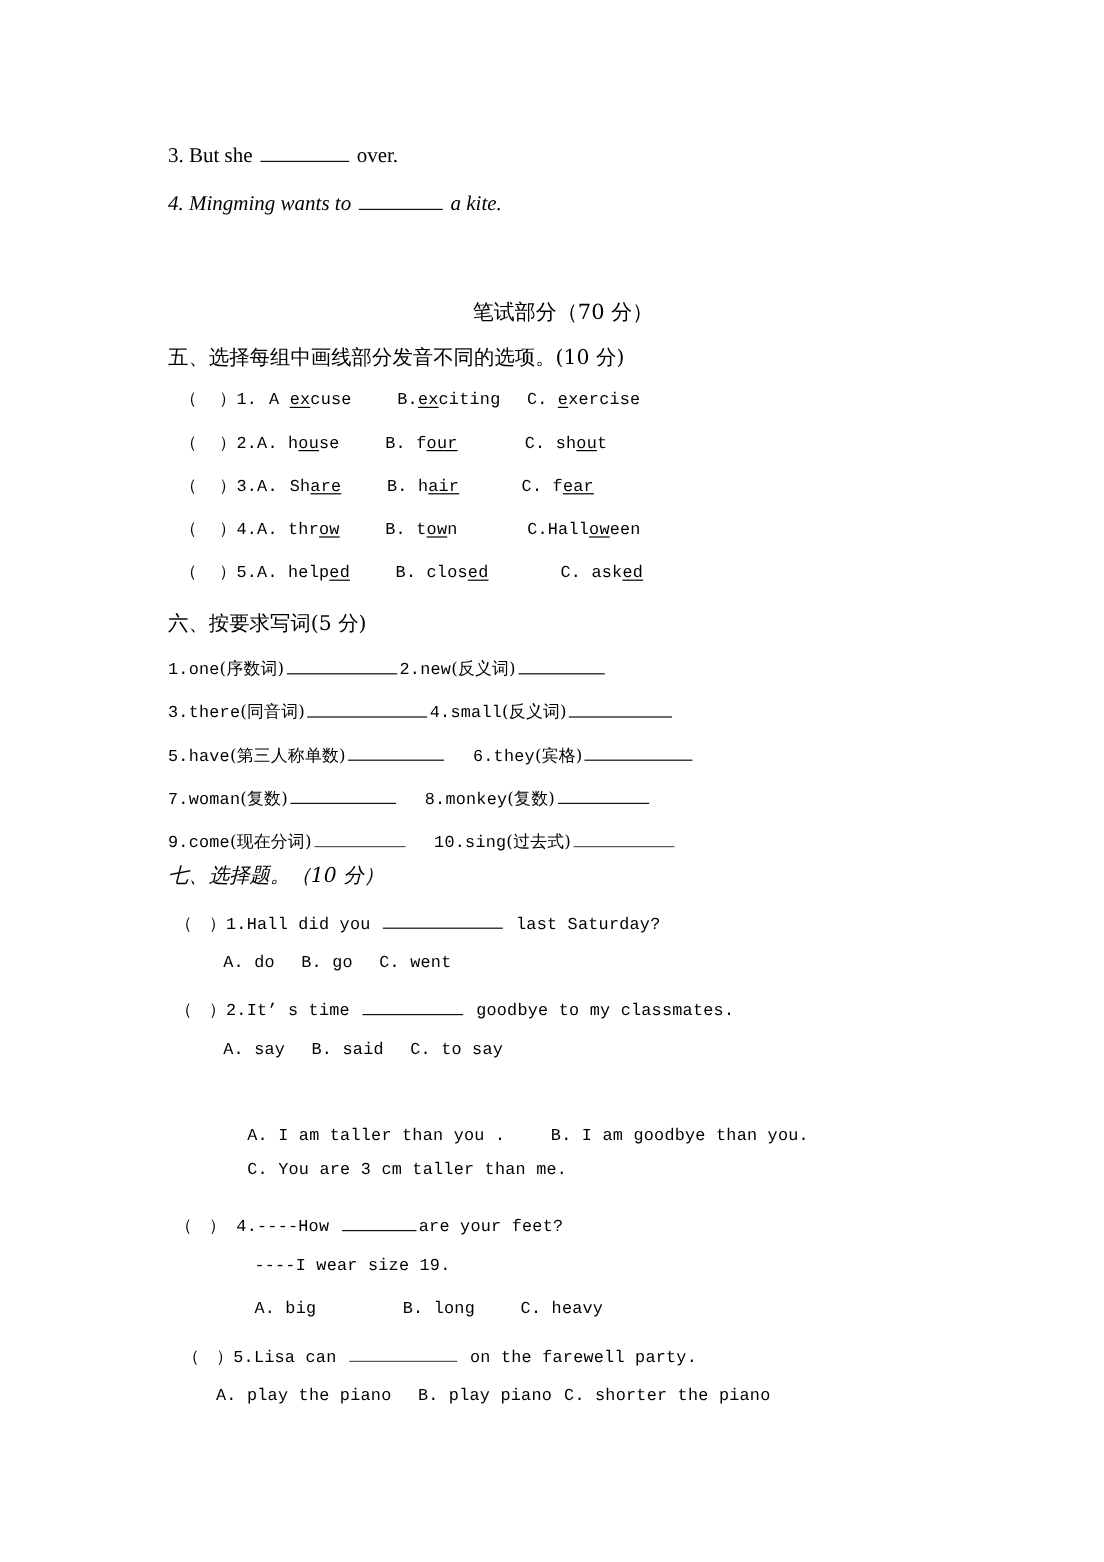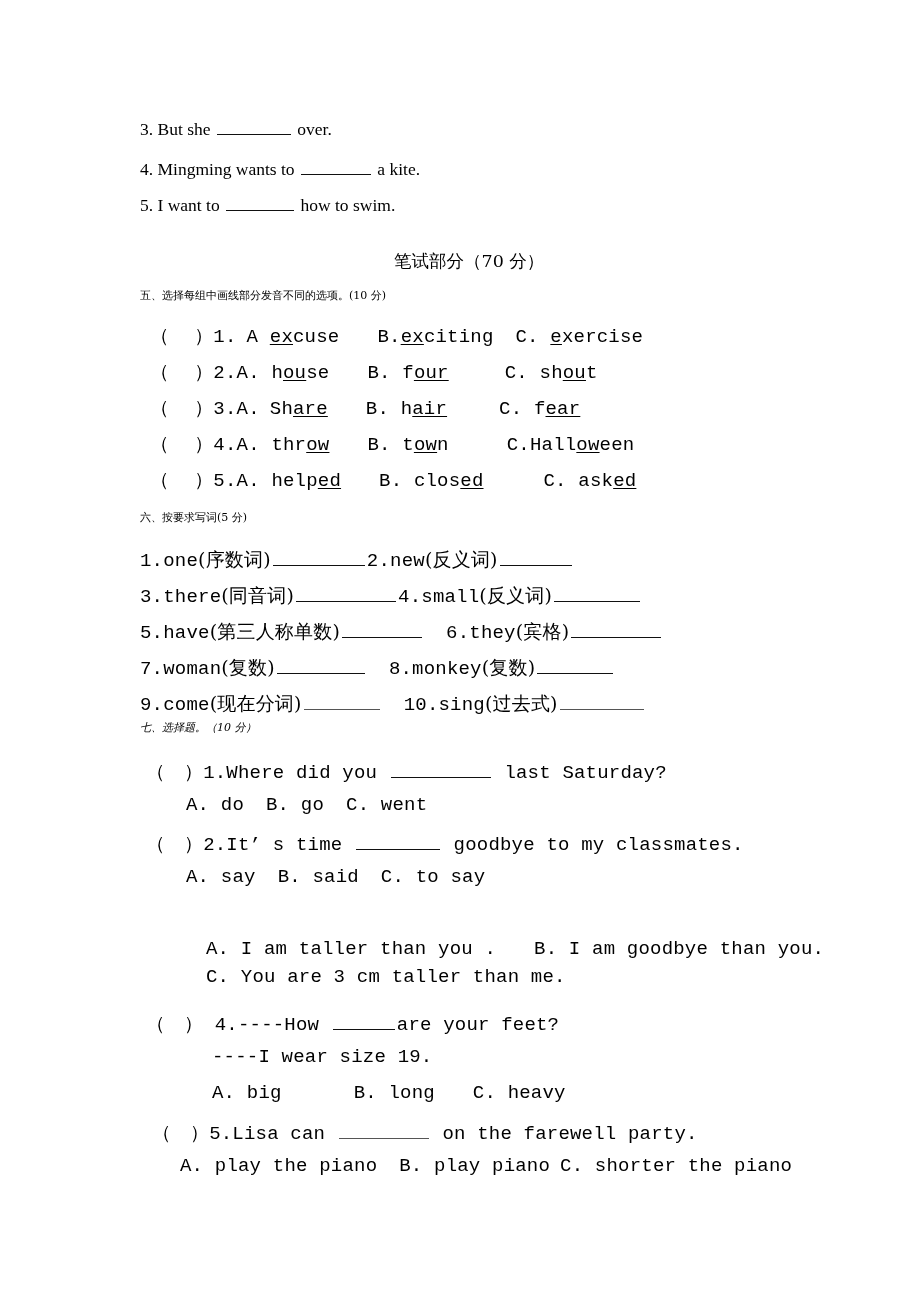--- a/index.html
+++ b/index.html
@@ -32,37 +32,37 @@
 
   
   .serif {
     font-family: "Liberation Serif", "DejaVu Serif", serif;
     font-size: 17.5px;
   }
 
   
   .mono {
     font-family: "Liberation Mono", "DejaVu Sans Mono", monospace;
-    font-size: 19px;
+    font-size: 14px;
     letter-spacing: 0.2px;
   }
 
   
   .cjk {
     font-family: "DejaVu Serif", "Liberation Serif", serif;
   }
 
   .title {
     font-family: "DejaVu Serif", "Liberation Serif", serif;
     font-size: 17.5px;
   }
 
   .sec-head {
     font-family: "DejaVu Serif", "Liberation Serif", serif;
-    font-size: 11px;
+    font-size: 17px;
   }
 
   
   .blank {
     display: inline-block;
     border-bottom: 1.3px solid #111;
     vertical-align: baseline;
     height: 0.92em;
     margin: 0 2px;
   }
@@ -79,23 +79,22 @@
   .gap-m { display: inline-block; width: 22px; }
   .gap-l { display: inline-block; width: 38px; }
 </style>
 </head>
 <body>
 
 <div class="page">
 
   <div class="line serif" style="left:140px; top:118px;"><span>3.</span> <span>But she</span> <span class="blank" style="width:74px;"></span> <span>over.</span></div>
 
-  <div class="line serif" style="left:140px; top:158px;"><span>4.</span> <span>Mingming wants to</span> <span class="blank" style="width:70px;"></span> <span>a kite.</span></div>
+  <div class="line serif" style="left:140px; top:158px;font-style:italic;"><span>4.</span> <span>Mingming wants to</span> <span class="blank" style="width:70px;"></span> <span>a kite.</span></div>
 
-  <div class="line serif" style="left:140px; top:194px;"><span>5.</span> <span>I want to</span> <span class="blank" style="width:68px;"></span> <span>how to swim.</span></div>
 
   <div class="line title" style="left:394px; top:253px;">笔试部分（70 分）</div>
 
   <div class="line sec-head" style="left:140px; top:290px;">五、选择每组中画线部分发音不同的选项。(10 分)</div>
 
   <div class="line mono" style="left:150px; top:326px;"><span class="cjk">（    ）</span><span>1.</span><span class="gap-s"></span><span><span>A</span> <span class="u">ex</span><span>cuse</span></span><span class="gap-l"></span><span><span>B.</span><span class="u">ex</span><span>citing</span></span><span class="gap-m"></span><span><span>C.</span> <span class="u">e</span><span>xercise</span></span></div>
 
   <div class="line mono" style="left:150px; top:362px;"><span class="cjk">（    ）</span><span>2.</span><span><span>A.</span> <span>h</span><span class="u">ou</span><span>se</span></span><span class="gap-l"></span><span><span>B.</span> <span>f</span><span class="u">our</span><span></span></span><span class="gap-l"></span><span style="display:inline-block;width:18px;"></span><span><span>C.</span> <span>sh</span><span class="u">ou</span><span>t</span></span></div>
 
   <div class="line mono" style="left:150px; top:398px;"><span class="cjk">（    ）</span><span>3.</span><span><span>A.</span><span class="gap-s"></span><span>Sh</span><span class="u">are</span></span><span class="gap-l"></span><span><span>B.</span> <span>h</span><span class="u">air</span></span><span class="gap-l"></span><span style="display:inline-block;width:14px;"></span><span><span>C.</span> <span>f</span><span class="u">ear</span></span></div>
@@ -111,21 +110,21 @@
   <div class="line mono" style="left:140px; top:584px;"><span>3.</span><span>there</span><span class="cjk">(同音词)</span><span class="blank" style="width:100px;"></span><span>4.</span><span>small</span><span class="cjk">(反义词)</span><span class="blank" style="width:86px;"></span></div>
 
   <div class="line mono" style="left:140px; top:620px;"><span>5.</span><span>have</span><span class="cjk">(第三人称单数)</span><span class="blank" style="width:80px;"></span><span class="gap-m"></span><span>6.</span><span>they</span><span class="cjk">(宾格)</span><span class="blank" style="width:90px;"></span></div>
 
   <div class="line mono" style="left:140px; top:656px;"><span>7.</span><span>woman</span><span class="cjk">(复数)</span><span class="blank" style="width:88px;"></span><span class="gap-m"></span><span>8.</span><span>monkey</span><span class="cjk">(复数)</span><span class="blank" style="width:76px;"></span></div>
 
   <div class="line mono" style="left:140px; top:692px;"><span>9.</span><span>come</span><span class="cjk">(现在分词)</span><span class="blank thin" style="width:76px;"></span><span class="gap-m"></span><span>10.</span><span>sing</span><span class="cjk">(过去式)</span><span class="blank thin" style="width:84px;"></span></div>
 
   <div class="line sec-head" style="left:140px; top:722px;font-style:italic;">七、选择题。（10 分）</div>
 
-  <div class="line mono" style="left:146px; top:760px;"><span class="cjk">（   ）</span><span>1.</span><span>Where did you</span> <span class="blank" style="width:100px;"></span> <span>last Saturday?</span></div>
+  <div class="line mono" style="left:146px; top:760px;"><span class="cjk">（   ）</span><span>1.</span><span>Hall did you</span> <span class="blank" style="width:100px;"></span> <span>last Saturday?</span></div>
   <div class="line mono" style="left:186px; top:796px;"><span>A. do</span><span class="gap-m"></span><span>B. go</span><span class="gap-m"></span><span>C. went</span></div>
 
   <div class="line mono" style="left:146px; top:832px;"><span class="cjk">（   ）</span><span>2.</span><span>It’ s time</span> <span class="blank" style="width:84px;"></span> <span>goodbye to my classmates.</span></div>
   <div class="line mono" style="left:186px; top:868px;"><span>A. say</span><span class="gap-m"></span><span>B. said</span><span class="gap-m"></span><span>C. to say</span></div>
 
   <div class="line mono" style="left:206px; top:940px;"><span>A. I am taller than you .</span><span class="gap-l"></span><span>B. I am goodbye than you.</span></div>
   <div class="line mono" style="left:206px; top:968px;"><span>C. You are 3 cm taller than me.</span></div>
 
   <div class="line mono" style="left:146px; top:1012px;"><span class="cjk">（   ）</span> <span>4.</span><span>----How</span> <span class="blank" style="width:62px;"></span><span>are your feet?</span></div>
   <div class="line mono" style="left:212px; top:1048px;">----I wear size 19.</div>

